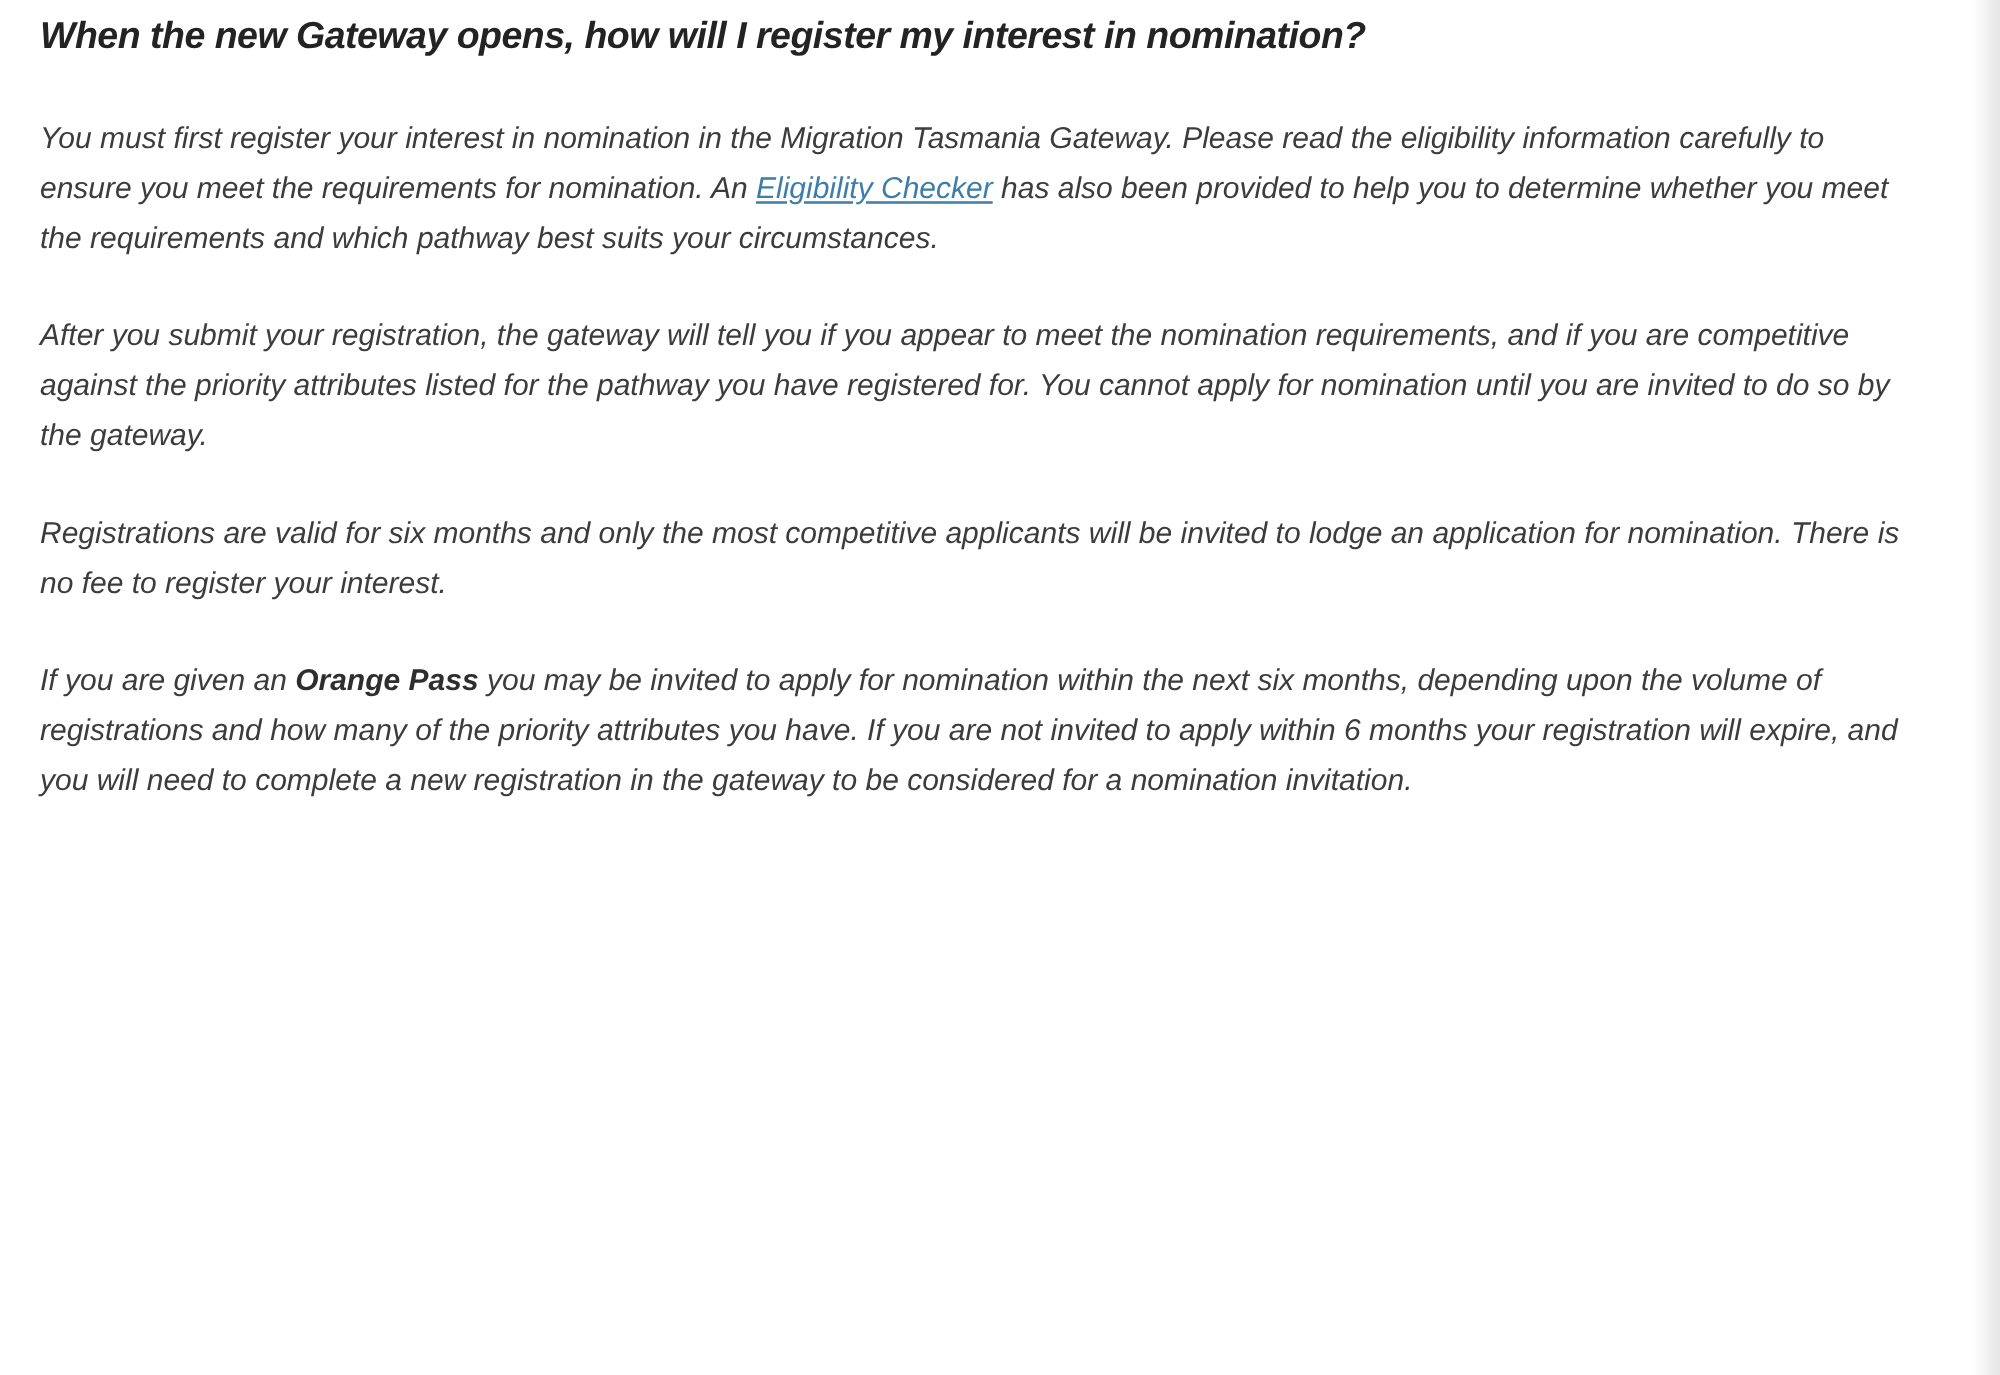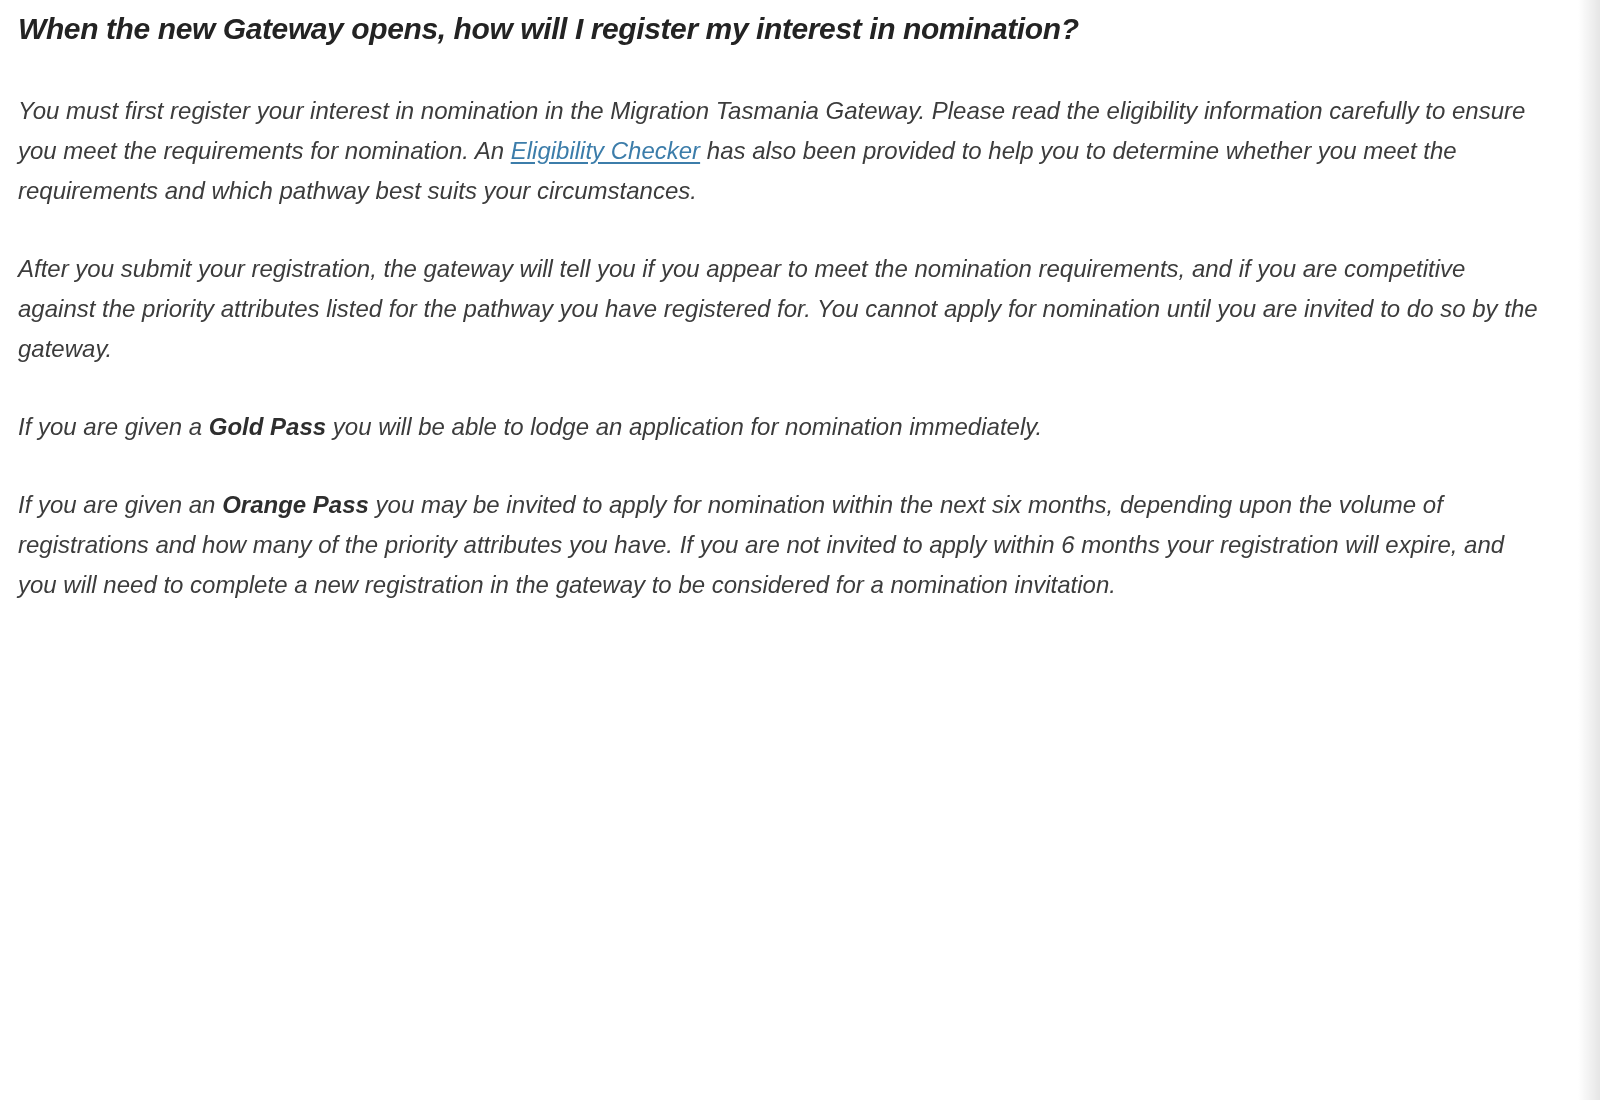--- a/index.html
+++ b/index.html
@@ -11,21 +11,21 @@
     width: 1600px;
     height: 1100px;
     box-sizing: border-box;
     overflow: hidden;
     font-family: "Liberation Sans", sans-serif;
     position: relative;
   }
   .content {
     box-sizing: border-box;
     width: 100%;
-    padding: 12px 62px 0 18px;
+    padding: 12px 62px 0 32px;
   }
   h1.page-title {
     margin: 0 0 44px 0;
     font-size: 30px;
     line-height: 1.15;
     font-weight: 800;
     font-style: italic;
     letter-spacing: -0.4px;
     color: #232323;
   }
@@ -58,18 +58,18 @@
   }
 </style>
 </head>
 <body>
 
 <div class="content">
   <h1 class="page-title">When the new Gateway opens, how will I register my interest in nomination?</h1>
   <div>
       <p class="para"><span>You must first register your interest in nomination in the Migration Tasmania Gateway. Please read the eligibility information carefully to ensure you meet the requirements for nomination. An </span><a href="#" class="link">Eligibility Checker</a><span> has also been provided to help you to determine whether you meet the requirements and which pathway best suits your circumstances.</span></p>
       <p class="para"><span>After you submit your registration, the gateway will tell you if you appear to meet the nomination requirements, and if you are competitive against the priority attributes listed for the pathway you have registered for. You cannot apply for nomination until you are invited to do so by the gateway.</span></p>
-      <p class="para"><span>If you are given a </span><strong>Gold Pass</strong><span> you will be able to lodge an application for nomination immediately.</span></p>
+      <p class="para"><span>Registrations are valid for six months and only the most competitive applicants will be invited to lodge an application for nomination. There is no fee to register your interest.</span></p>
       <p class="para"><span>If you are given an </span><strong>Orange Pass</strong><span> you may be invited to apply for nomination within the next six months, depending upon the volume of registrations and how many of the priority attributes you have. If you are not invited to apply within 6 months your registration will expire, and you will need to complete a new registration in the gateway to be considered for a nomination invitation.</span></p>
     </div>
 </div>
 
 <div class="scroll-gutter"></div>
 
 </body></html>

